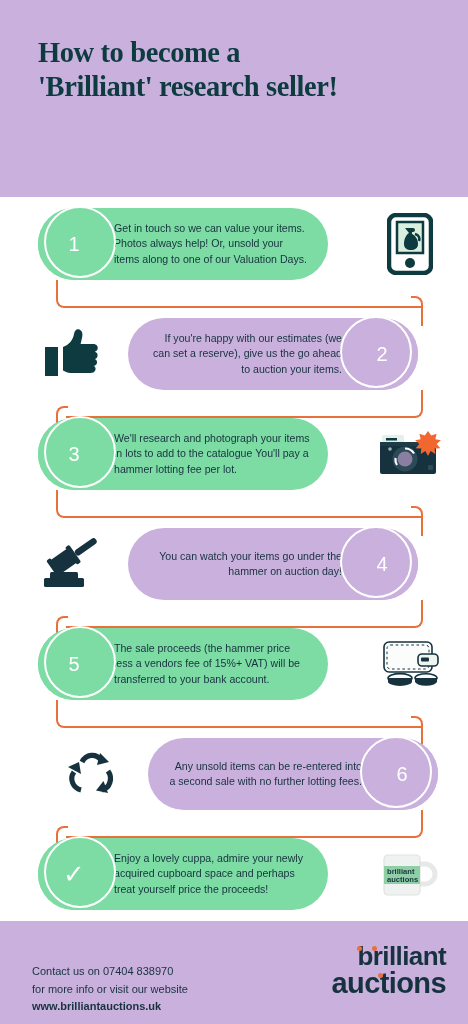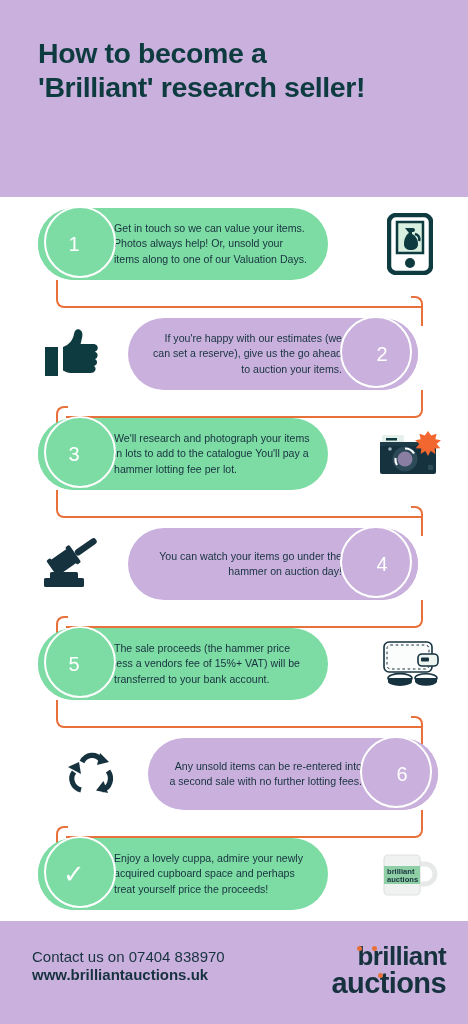--- a/index.html
+++ b/index.html
@@ -10,20 +10,21 @@
     color:#103c3f;
     overflow:hidden;
   }
   .page { position:relative; width:468px; height:1024px; background:#fdfdfd; }
 
   
   .header {
     position:absolute; left:0; top:0; width:468px; height:197px;
     background:#c9b0dd;
     padding:36px 34px 0 38px;
+    font-family:Liberation Serif, serif;
   }
   .header h1 {
     font-size:28.5px; line-height:34px; font-weight:bold;
     color:#0d3b3f; letter-spacing:-0.4px;
   }
   .header h1 .l2 { display:block; }
   .header p {
     margin-top:28px;
     font-size:11.6px; line-height:16.5px; color:#17323f;
     max-width:392px;
@@ -81,22 +82,22 @@
   .corner.tr { border-bottom:0; border-left:0; border-top-right-radius:8px; }
   .corner.br { border-top:0; border-left:0; border-bottom-right-radius:8px; }
   .corner.tl { border-bottom:0; border-right:0; border-top-left-radius:8px; }
 
   
   .footer {
     position:absolute; left:0; top:921px; width:468px; height:103px;
     background:#c9b0dd;
   }
   .footer .contact {
-    position:absolute; left:32px; top:27px;
-    font-size:15px; line-height:17.5px; color:#17323f;
+    position:absolute; left:32px; top:42px;
+    font-size:11px; line-height:17.5px; color:#17323f;
   }
   .footer .contact .web { font-weight:bold; }
   .logo {
     position:absolute; right:22px; top:22px; text-align:right;
     color:#17323f; font-weight:bold; line-height:27px; letter-spacing:-0.6px;
   }
   .logo .l1 { font-size:26px; display:block; }
   .logo .l2 { font-size:29px; display:block; }
   .logo .dot {
     display:inline-block; width:5px; height:5px; border-radius:50%;
@@ -308,20 +309,21 @@
           <text x="9" y="34" font-family="Liberation Sans, sans-serif" font-size="7.6" font-weight="bold" fill="#17323f">auctions</text>
         </svg>
       </div>
     </div>
 
   </div>
 
   <div class="footer">
     <div class="contact">
       <div>Contact us on 07404 838970</div>
+      <div>for more info or visit our website</div>
       <div class="web">www.brilliantauctions.uk</div>
     </div>
     <div class="logo">
       <span class="l1">brilliant</span>
       <span class="l2">auctions</span>
       <span class="dot" style="right:84px; top:3px;"></span>
       <span class="dot" style="right:69px; top:3px;"></span>
       <span class="dot" style="right:63px; top:30px;"></span>
     </div>
   </div>

